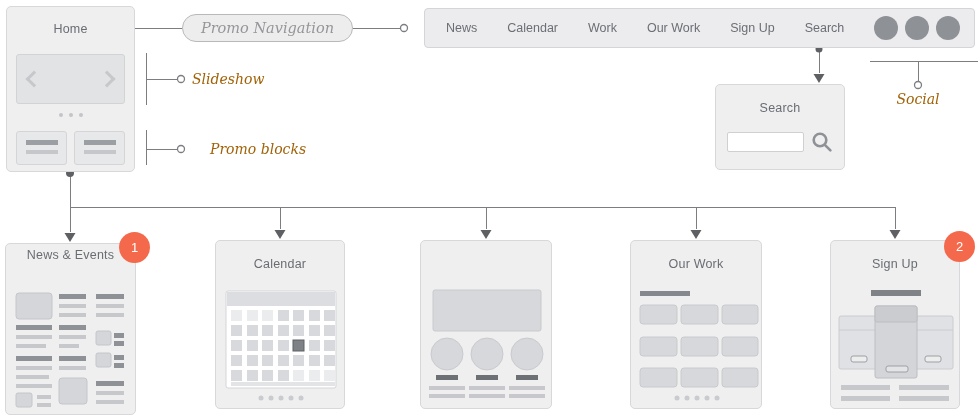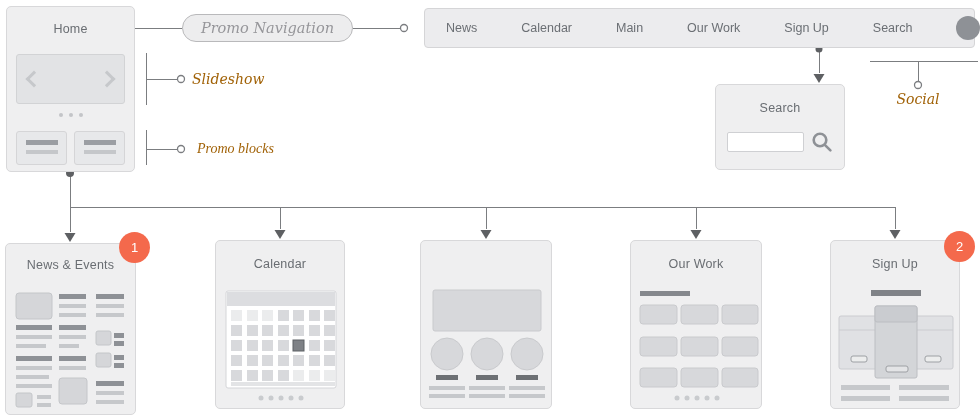--- a/index.html
+++ b/index.html
@@ -31,44 +31,44 @@
 
   
   .pill{position:absolute;left:182px;top:14px;width:171px;height:28px;background:#ededee;
         border:1px solid #b9b9bb;border-radius:14px;box-sizing:border-box;z-index:1;
         display:flex;align-items:center;justify-content:center;
         font:italic 14.5px "DejaVu Serif",serif;color:#96969a;}
 
   
   .navbar{position:absolute;left:424px;top:8px;width:551px;height:40px;background:#ececee;
           border:1px solid #d5d5d7;border-radius:4px;box-sizing:border-box;z-index:1;
-          display:flex;align-items:center;padding:0 20px 0 21px;gap:44px;}
+          display:flex;align-items:center;padding:0 20px 0 21px;gap:30px;}
   .nav-item{font-size:12.5px;color:#6b6f74;white-space:nowrap;cursor:default;}
   .socials{margin-left:auto;display:flex;gap:7px;}
   .social-circle{width:24px;height:24px;border-radius:50%;background:#8e9196;}
 
   
   .label{position:absolute;font:italic 14px "DejaVu Serif",serif;color:#a16207;
          white-space:nowrap;z-index:1;}
   .slideshow-label{left:192px;top:79px;transform:translateY(-52%);}
-  .promo-label{left:197px;top:149px;transform:translateY(-52%);font-family:Liberation Serif, serif;}
+  .promo-label{left:210px;top:149px;transform:translateY(-52%);}
   .social-label{left:918px;top:91px;transform:translateX(-50%);font-style:italic;}
 
   
   .search-panel{left:715px;top:84px;width:130px;height:86px;}
   .search-panel .card-title{margin-top:16px;}
   .search-row{position:absolute;left:11px;top:46px;display:flex;align-items:center;gap:7px;}
   .search-input{width:77px;height:20px;background:#fff;border:1px solid #cfd0d3;border-radius:2px;
                 box-sizing:border-box;padding:0 4px;font-size:11px;color:#555;outline:none;}
   .mag{display:inline-flex;}
 
   
   .page .card-title{margin-top:16px;}
   .news{left:5px;top:243px;width:131px;height:172px;}
-  .news .card-title{margin-top:14px;}
+  .news .card-title{margin-top:4px;}
   .calendar{left:215px;top:240px;width:130px;height:169px;}
   .about{left:420px;top:240px;width:132px;height:169px;}
   .ourwork{left:630px;top:240px;width:132px;height:169px;}
   .signup{left:830px;top:240px;width:130px;height:169px;}
   .skeleton{position:absolute;left:0;top:0;}
 
   
   .bd{fill:#8e9196;} .bl{fill:#c6c8cb;}
   .ph{fill:#d5d6d9;stroke:#c4c6c9;}
   .ph2{fill:#d7d8db;stroke:#c9cacd;}
@@ -138,21 +138,21 @@
     </div>
   </div>
 
   <div class="pill">
     <span>Promo Navigation</span>
   </div>
 
   <div class="navbar">
     <span class="nav-item">News</span>
     <span class="nav-item">Calendar</span>
-    <span class="nav-item">Main</span>
+    <span class="nav-item">Work</span>
     <span class="nav-item">Our Work</span>
     <span class="nav-item">Sign Up</span>
     <span class="nav-item">Search</span>
     <div class="socials">
       <span class="social-circle"></span>
       <span class="social-circle"></span>
       <span class="social-circle"></span>
     </div>
   </div>
 

